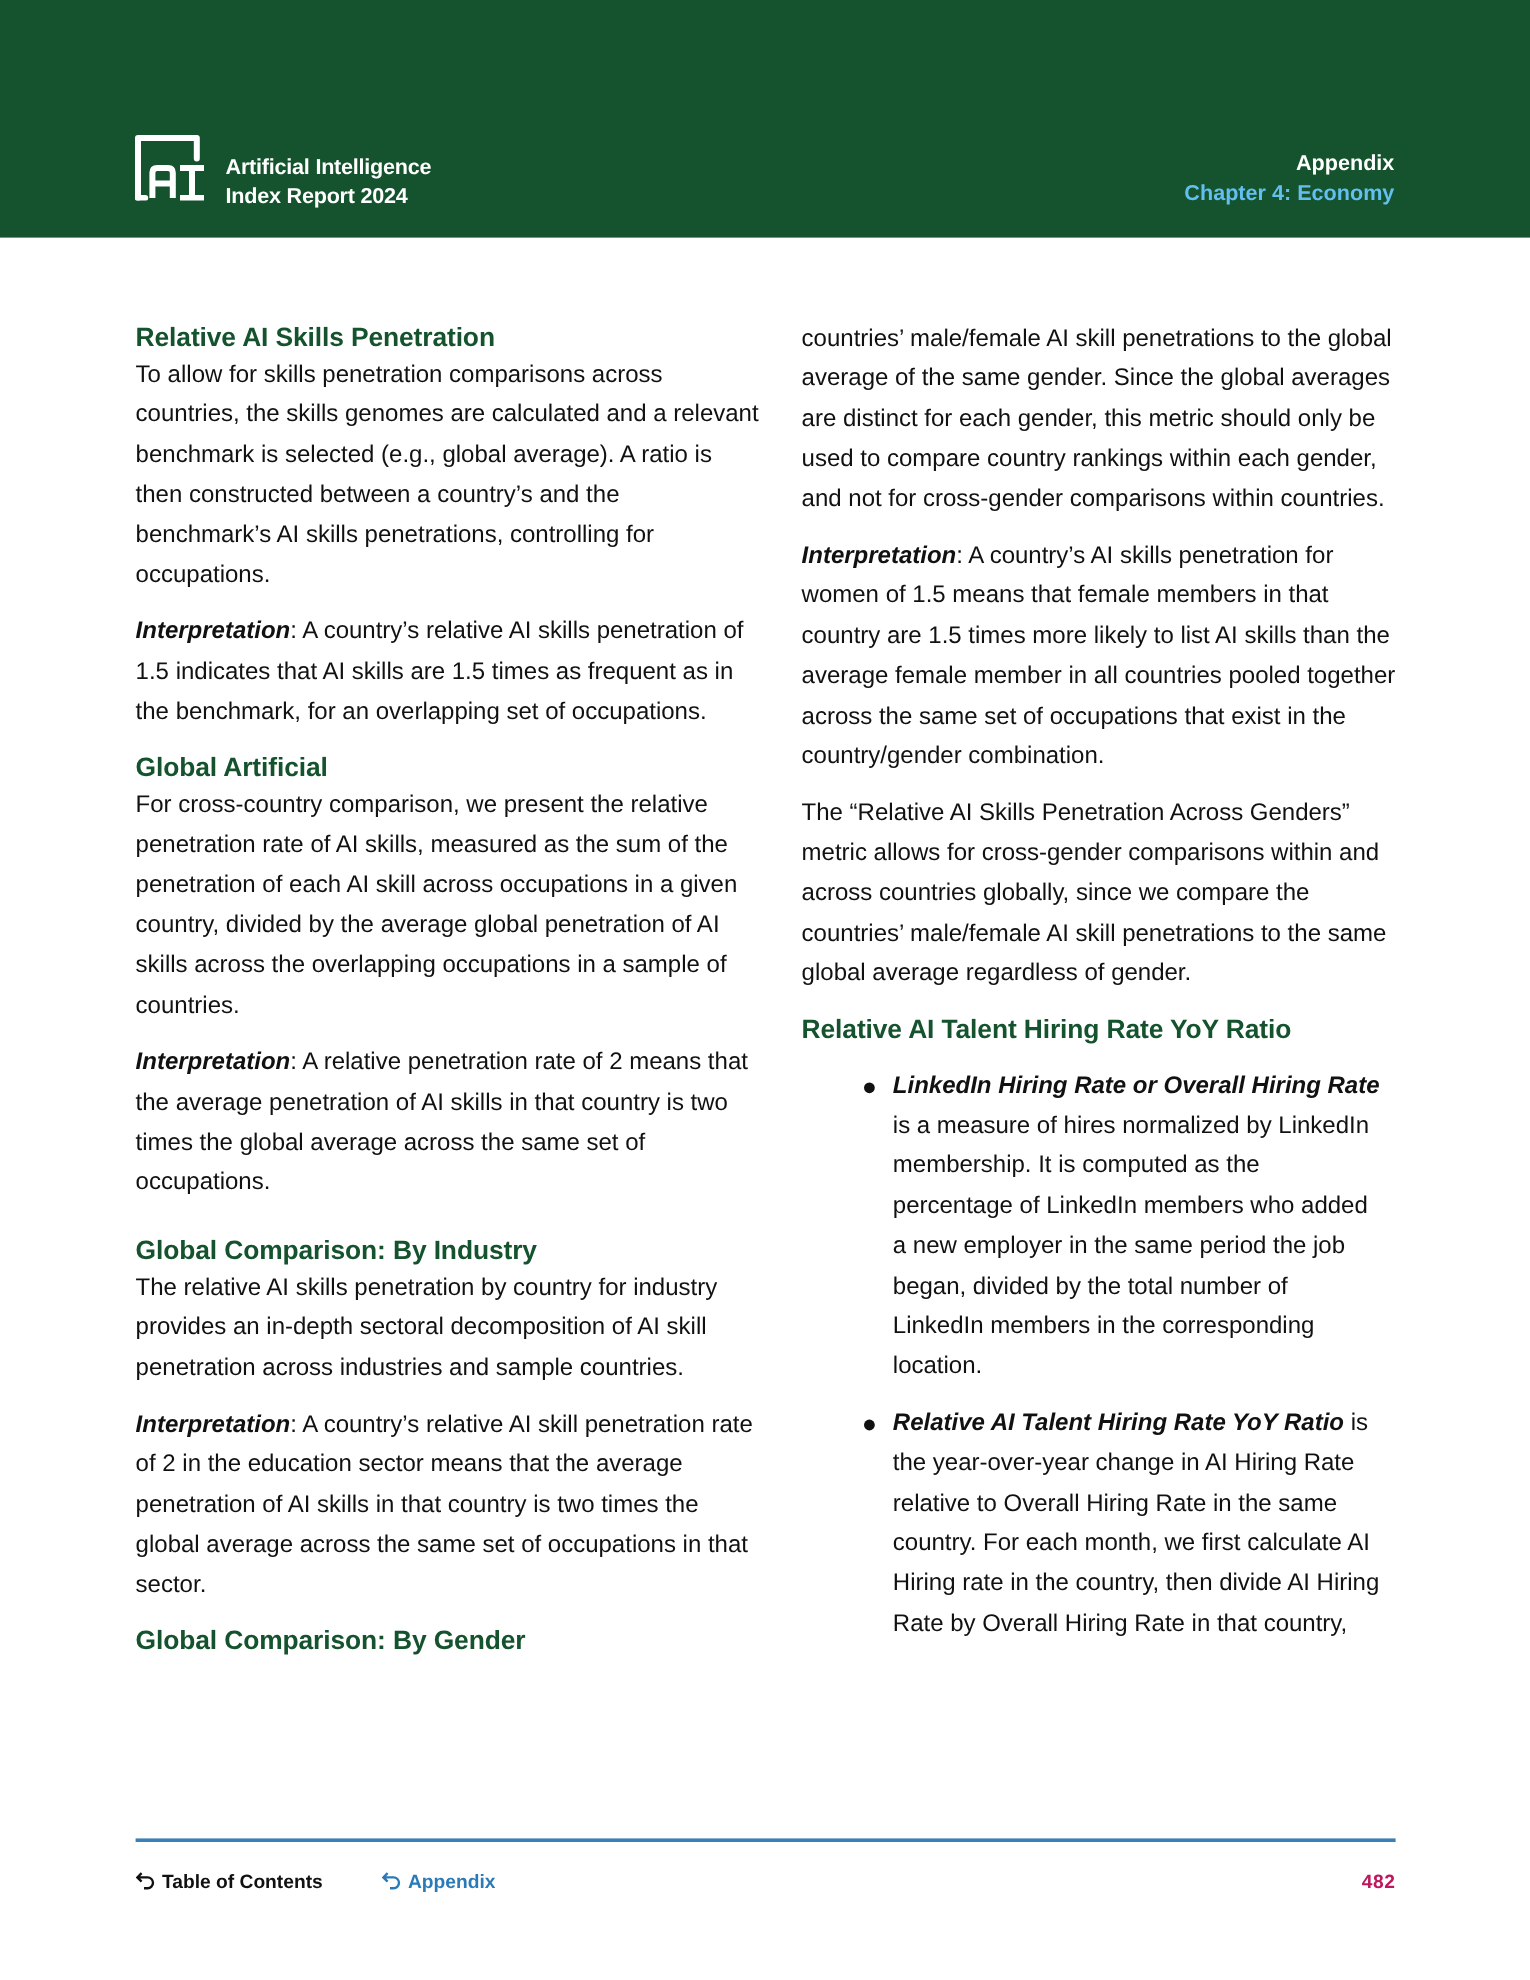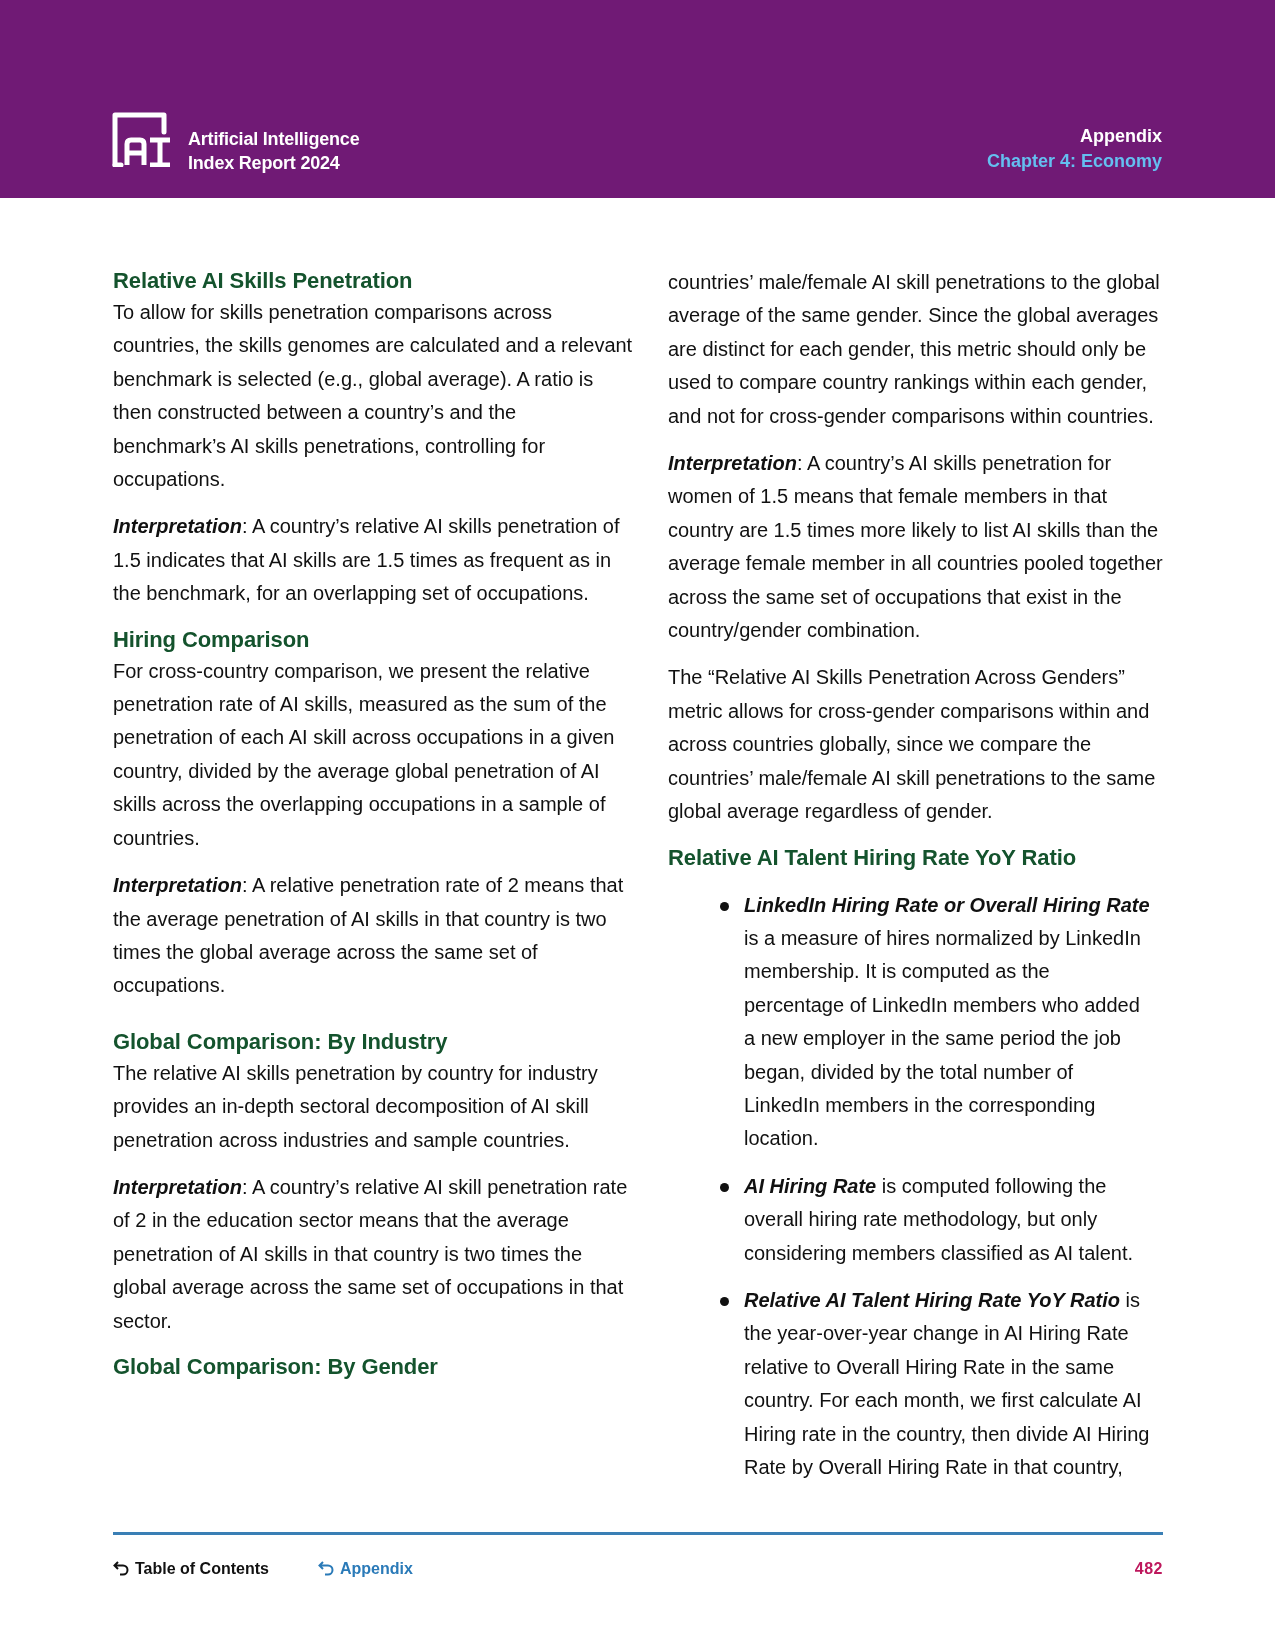--- a/index.html
+++ b/index.html
@@ -1,21 +1,21 @@
 <!DOCTYPE html>
 <html><head>
 <meta charset="utf-8">
 <style>
   * { box-sizing: border-box; margin: 0; padding: 0; }
   html, body { width: 1275px; height: 1650px; background: #ffffff; overflow: hidden; }
   body { position: relative; font-family: "Liberation Sans", sans-serif; color: #111111; }
 
   .header {
     position: absolute; left: 0; top: 0; width: 1275px; height: 198px;
-    background: #701a75;
+    background: #14532d;
   }
   .logo {
     position: absolute; left: 112px; top: 112px; width: 60px; height: 55px;
   }
   .brand {
     position: absolute; left: 188px; top: 127px;
     color: #ffffff; font-weight: bold; font-size: 18px; line-height: 24px;
     letter-spacing: -0.2px;
   }
   .header-right {
@@ -75,41 +75,40 @@
     <span class="chapter">Chapter 4: Economy</span>
   </div>
 </header>
 
 <main>
   <section class="col col-left">
     <h2>Relative AI Skills Penetration</h2>
     <p>To allow for skills penetration comparisons across countries, the skills genomes are calculated and a relevant benchmark is selected (e.g., global average). A ratio is then constructed between a country’s and the benchmark’s AI skills penetrations, controlling for occupations.</p>
     <p><b>Interpretation</b><span>: A country’s relative AI skills penetration of 1.5 indicates that AI skills are 1.5 times as frequent as in the benchmark, for an overlapping set of occupations.</span></p>
 
-    <h2>Hiring Comparison</h2>
+    <h2>Global Artificial</h2>
     <p>For cross-country comparison, we present the relative penetration rate of AI skills, measured as the sum of the penetration of each AI skill across occupations in a given country, divided by the average global penetration of AI skills across the overlapping occupations in a sample of countries.</p>
     <p style="margin-bottom:24px"><b>Interpretation</b><span>: A relative penetration rate of 2 means that the average penetration of AI skills in that country is two times the global average across the same set of occupations.</span></p>
 
     <h2>Global Comparison: By Industry</h2>
     <p>The relative AI skills penetration by country for industry provides an in-depth sectoral decomposition of AI skill penetration across industries and sample countries.</p>
     <p><b>Interpretation</b><span>: A country’s relative AI skill penetration rate of 2 in the education sector means that the average penetration of AI skills in that country is two times the global average across the same set of occupations in that sector.</span></p>
 
     <h2>Global Comparison: By Gender</h2>
   </section>
 
   <section class="col col-right">
     <p>countries’ male/female AI skill penetrations to the global average of the same gender. Since the global averages are distinct for each gender, this metric should only be used to compare country rankings within each gender, and not for cross-gender comparisons within countries.</p>
     <p><b>Interpretation</b><span>: A country’s AI skills penetration for women of 1.5 means that female members in that country are 1.5 times more likely to list AI skills than the average female member in all countries pooled together across the same set of occupations that exist in the country/gender combination.</span></p>
 
     <p>The “Relative AI Skills Penetration Across Genders” metric allows for cross-gender comparisons within and across countries globally, since we compare the countries’ male/female AI skill penetrations to the same global average regardless of gender.</p>
 
     <h2>Relative AI Talent Hiring Rate YoY Ratio</h2>
     <ul class="bullets">
       <li><b>LinkedIn Hiring Rate or Overall Hiring Rate</b><span> is a measure of hires normalized by LinkedIn membership. It is computed as the percentage of LinkedIn members who added a new employer in the same period the job began, divided by the total number of LinkedIn members in the corresponding location.</span></li>
-      <li><b>AI Hiring Rate</b><span> is computed following the overall hiring rate methodology, but only considering members classified as AI talent.</span></li>
       <li><b>Relative AI Talent Hiring Rate YoY Ratio</b><span> is the year-over-year change in AI Hiring Rate relative to Overall Hiring Rate in the same country. For each month, we first calculate AI Hiring rate in the country, then divide AI Hiring Rate by Overall Hiring Rate in that country,</span></li>
     </ul>
   </section>
 </main>
 
 <div class="footer-rule"></div>
 <footer class="footer">
   <a class="toc" href="#">
     <svg width="16" height="16" viewBox="0 0 16 16">
         <path d="M5 2 L1.5 5.5 L5 9 M1.5 5.5 H10 A4.5 4.5 0 0 1 10 14.5 H7" fill="none" stroke="#111" stroke-width="2"></path>

